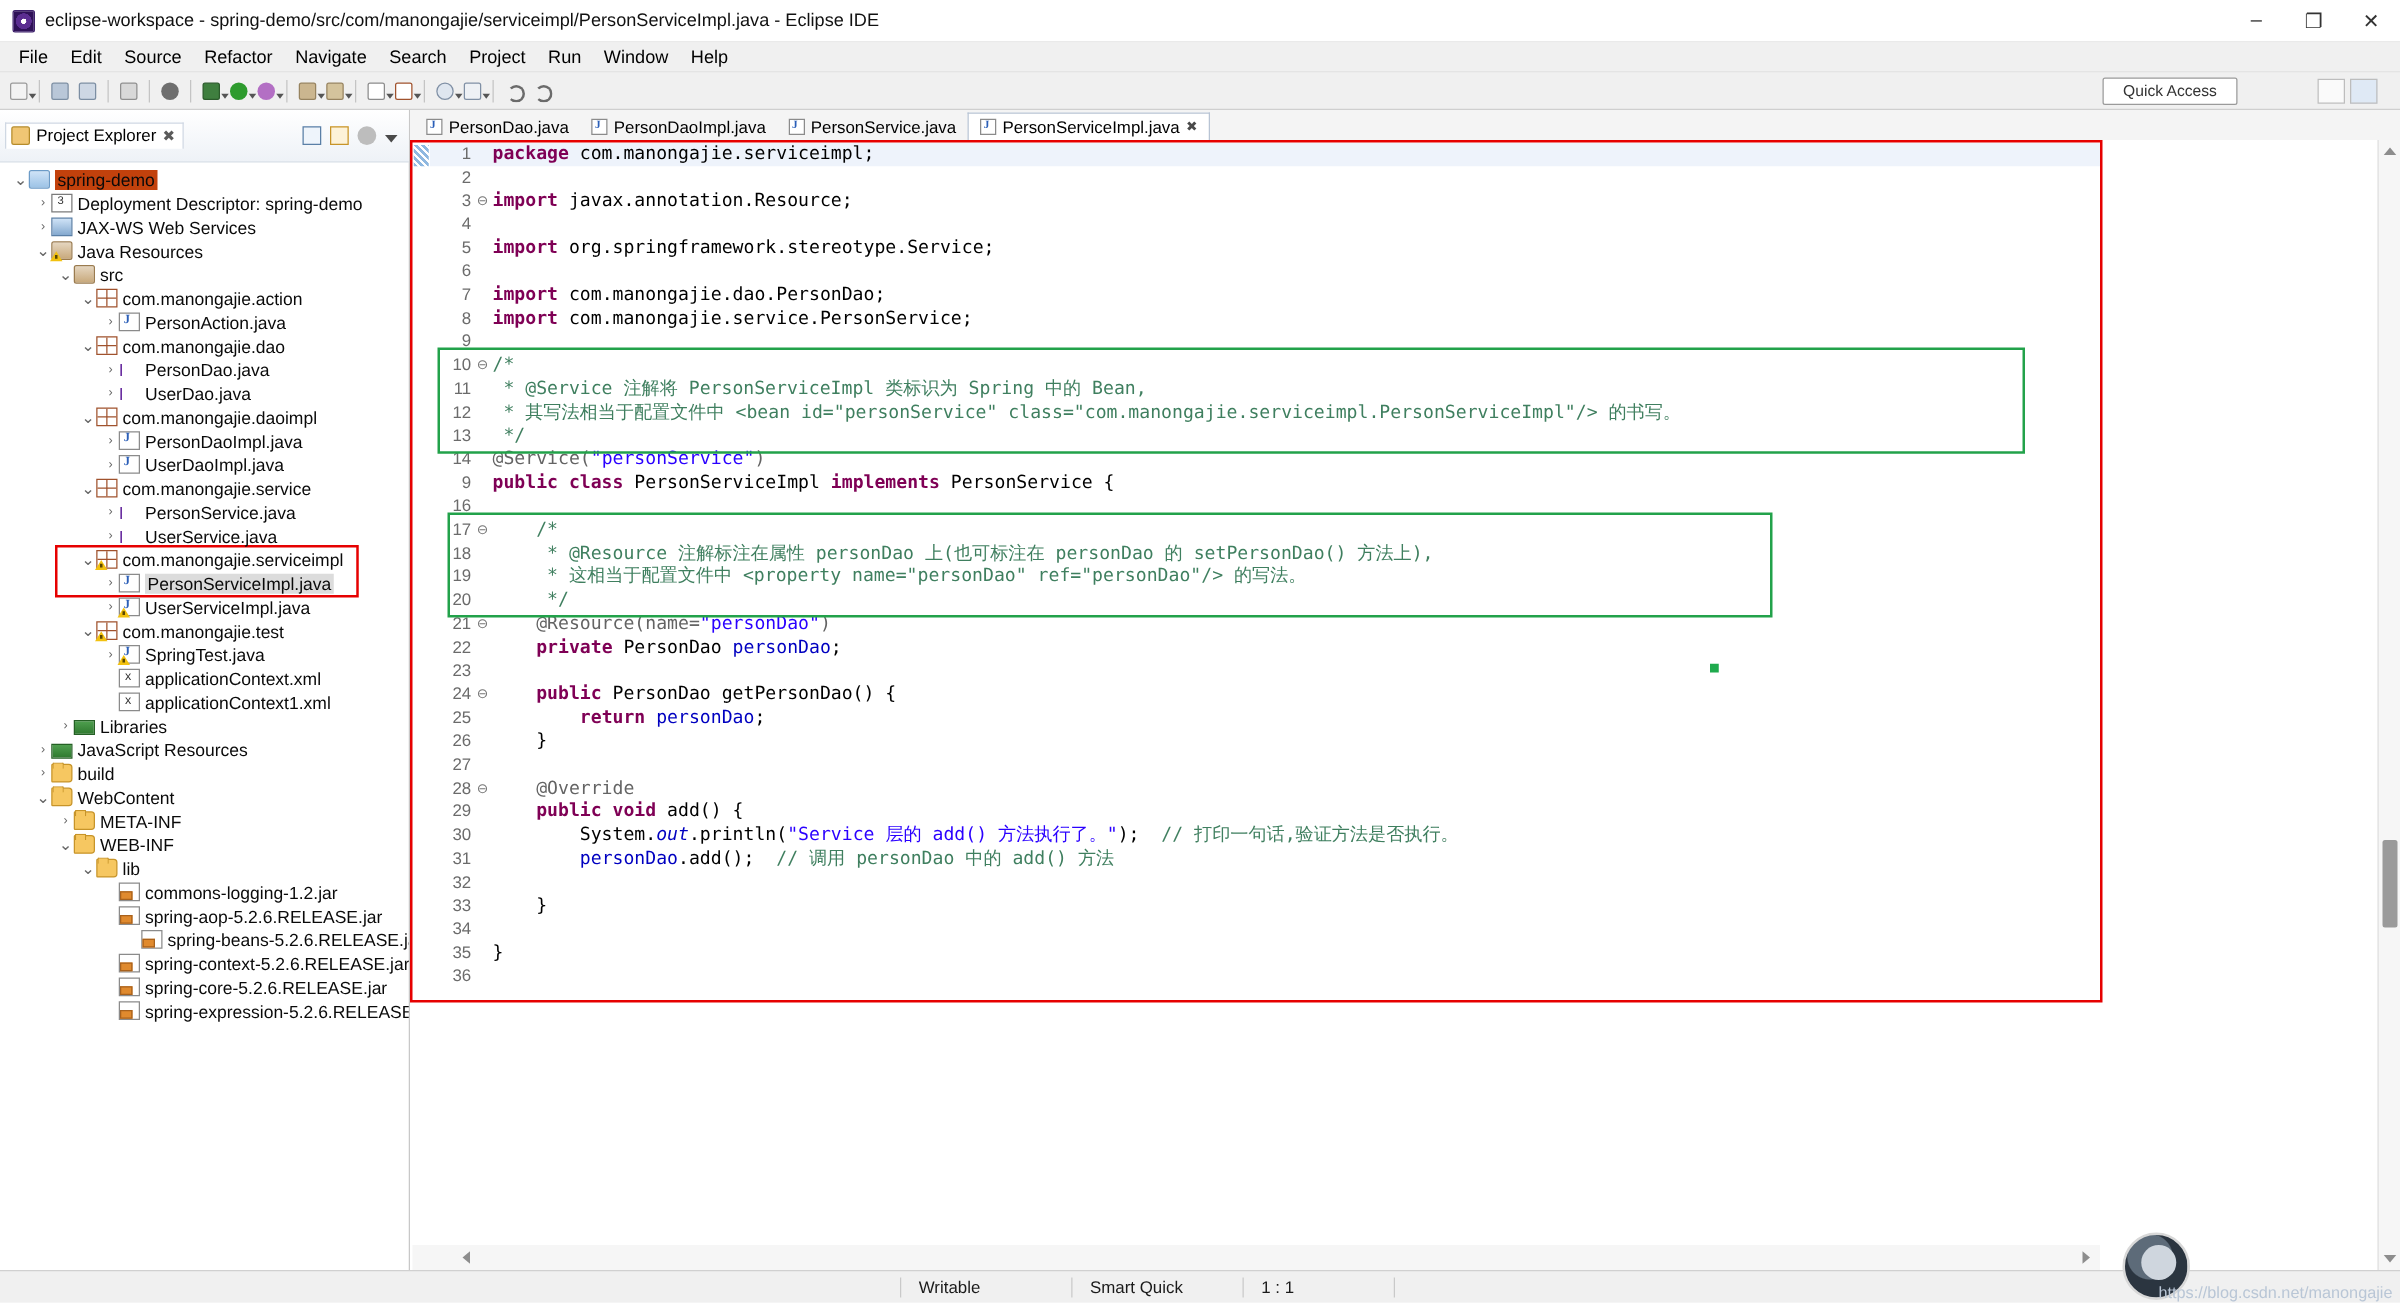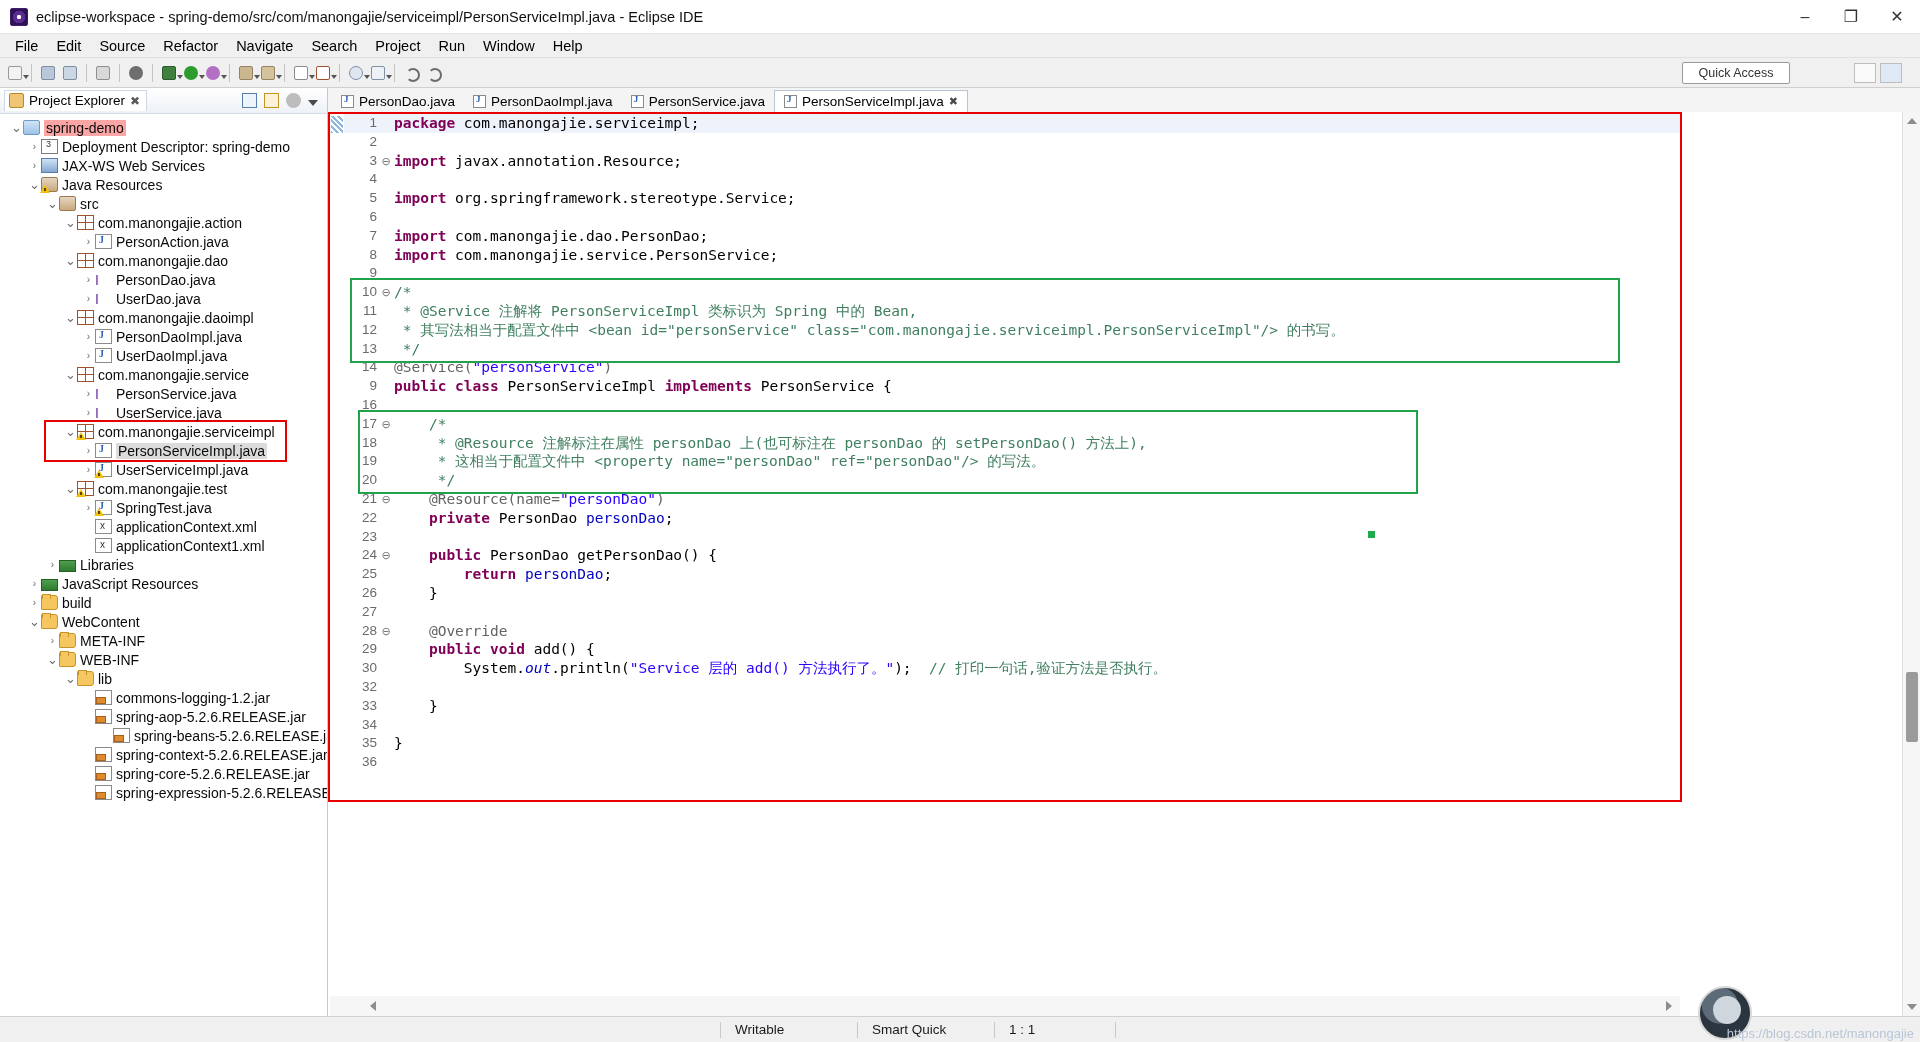--- a/index.html
+++ b/index.html
@@ -51,34 +51,34 @@
   }
   .persp{ position:absolute; top:5px; width:22px;height:20px; border:1px solid #bdbdbd; background:#fafafa;}
   #persp1{ right:44px; } #persp2{ right:18px; background:#dfe9f5; }
 
   
   #workbench{ display:flex; height:calc(1042px - 34px - 24px - 30px - 26px); }
 
   
   #explorer{ width:328px; flex:0 0 328px; background:#ffffff; border-right:1px solid #c8c8c8;
     display:flex; flex-direction:column; }
-  #explorer-header{ height:26px; background:linear-gradient(#ffffff,#eef2f7);
+  #explorer-header{ height:42px; background:linear-gradient(#ffffff,#eef2f7);
     display:flex; align-items:center; padding:0 4px; border-bottom:1px solid #d6dde6; }
   #explorer-tab{ display:flex; align-items:center; gap:5px; padding:2px 6px 3px 4px;
     background:#ffffff; border:1px solid #cfd8e3; border-bottom:none; font-size:13.5px;}
   #explorer-tab .close-x{ font-size:12px; color:#5a5a5a; }
   .hdr-icons{ margin-left:auto; display:flex; gap:7px; align-items:center; padding-right:5px;}
   .hdr-ic{ width:15px; height:15px; display:inline-block; }
   #tree{ flex:1; overflow:hidden; padding-top:4px; position:relative; font-size:14px; }
   .node{ display:flex; align-items:center; height:19px; white-space:nowrap; position:relative;}
   .tw{ width:13px; text-align:center; color:#6a6a6a; font-size:10px; flex:0 0 13px; }
   .ic{ width:17px; height:15px; margin-right:4px; flex:0 0 17px; position:relative; display:inline-block;}
   .lbl{ font-size:14px; color:#0a0a0a; }
   .node.sel .lbl{ background:#dcdcdc; padding:0 2px; }
-  .node.proj .lbl{ background:#fca5a5; padding:0 2px; }
+  .node.proj .lbl{ background:#c2410c; padding:0 2px; }
 
   
   .ic-proj{ background:linear-gradient(#cfe3f7,#9dc3e6); border:1px solid #6c9bc7; border-radius:2px;}
   .ic-folder{ background:#f6c761; border:1px solid #c79429; border-radius:1px 3px 3px 1px;}
   .ic-folder::before{ content:""; position:absolute; left:0; top:-2px; width:7px;height:4px;
     background:#f6c761; border:1px solid #c79429; border-bottom:none; border-radius:1px 1px 0 0;}
   .ic-pkg{ background:#fff; border:1px solid #a0522d; }
   .ic-pkg::before{content:"";position:absolute;left:0;top:6px;width:100%;height:1px;background:#a0522d;}
   .ic-pkg::after{content:"";position:absolute;left:7px;top:0;width:1px;height:100%;background:#a0522d;}
   .ic-java{ background:#fff; border:1px solid #8b8b8b;}
@@ -531,20 +531,21 @@
             <div class="cl"><span class="ln">21</span><span class="fold">⊖</span><span class="src"><span class="ann">    @Resource(</span><span class="ann">name=</span><span class="str">"personDao"</span><span class="ann">)</span></span></div>
             <div class="cl"><span class="ln">22</span><span class="fold"></span><span class="src"><span class="plain">    </span><span class="kw">private</span><span class="plain"> PersonDao </span><span class="fld">personDao</span><span class="plain">;</span></span></div>
             <div class="cl"><span class="ln">23</span><span class="fold"></span><span class="src"></span></div>
             <div class="cl"><span class="ln">24</span><span class="fold">⊖</span><span class="src"><span class="plain">    </span><span class="kw">public</span><span class="plain"> PersonDao getPersonDao() {</span></span></div>
             <div class="cl"><span class="ln">25</span><span class="fold"></span><span class="src"><span class="plain">        </span><span class="kw">return</span><span class="plain"> </span><span class="fld">personDao</span><span class="plain">;</span></span></div>
             <div class="cl"><span class="ln">26</span><span class="fold"></span><span class="src"><span class="plain">    }</span></span></div>
             <div class="cl"><span class="ln">27</span><span class="fold"></span><span class="src"></span></div>
             <div class="cl"><span class="ln">28</span><span class="fold">⊖</span><span class="src"><span class="ann">    @Override</span></span></div>
             <div class="cl"><span class="ln">29</span><span class="fold"></span><span class="src"><span class="plain">    </span><span class="kw">public void</span><span class="plain"> add() {</span></span></div>
             <div class="cl"><span class="ln">30</span><span class="fold"></span><span class="src"><span class="plain">        System.</span><span class="stat">out</span><span class="plain">.println(</span><span class="str">"Service 层的 add() 方法执行了。"</span><span class="plain">);  </span><span class="cmt">// 打印一句话,验证方法是否执行。</span></span></div>
+            <div class="cl"><span class="ln">31</span><span class="fold"></span><span class="src"><span class="plain">        </span><span class="fld">personDao</span><span class="plain">.add();  </span><span class="cmt">// 调用 personDao 中的 add() 方法</span></span></div>
             <div class="cl"><span class="ln">32</span><span class="fold"></span><span class="src"></span></div>
             <div class="cl"><span class="ln">33</span><span class="fold"></span><span class="src"><span class="plain">    }</span></span></div>
             <div class="cl"><span class="ln">34</span><span class="fold"></span><span class="src"></span></div>
             <div class="cl"><span class="ln">35</span><span class="fold"></span><span class="src"><span class="plain">}</span></span></div>
             <div class="cl"><span class="ln">36</span><span class="fold"></span><span class="src"></span></div>
           </div>
       </div>
       <div id="red-outline"></div>
       <div id="green1" style="top: 166px; height: 85px; left: 22px; width: 1270px;"></div>
       <div id="green2" style="top: 298px; height: 84px; left: 30px; width: 1060px;"></div>

